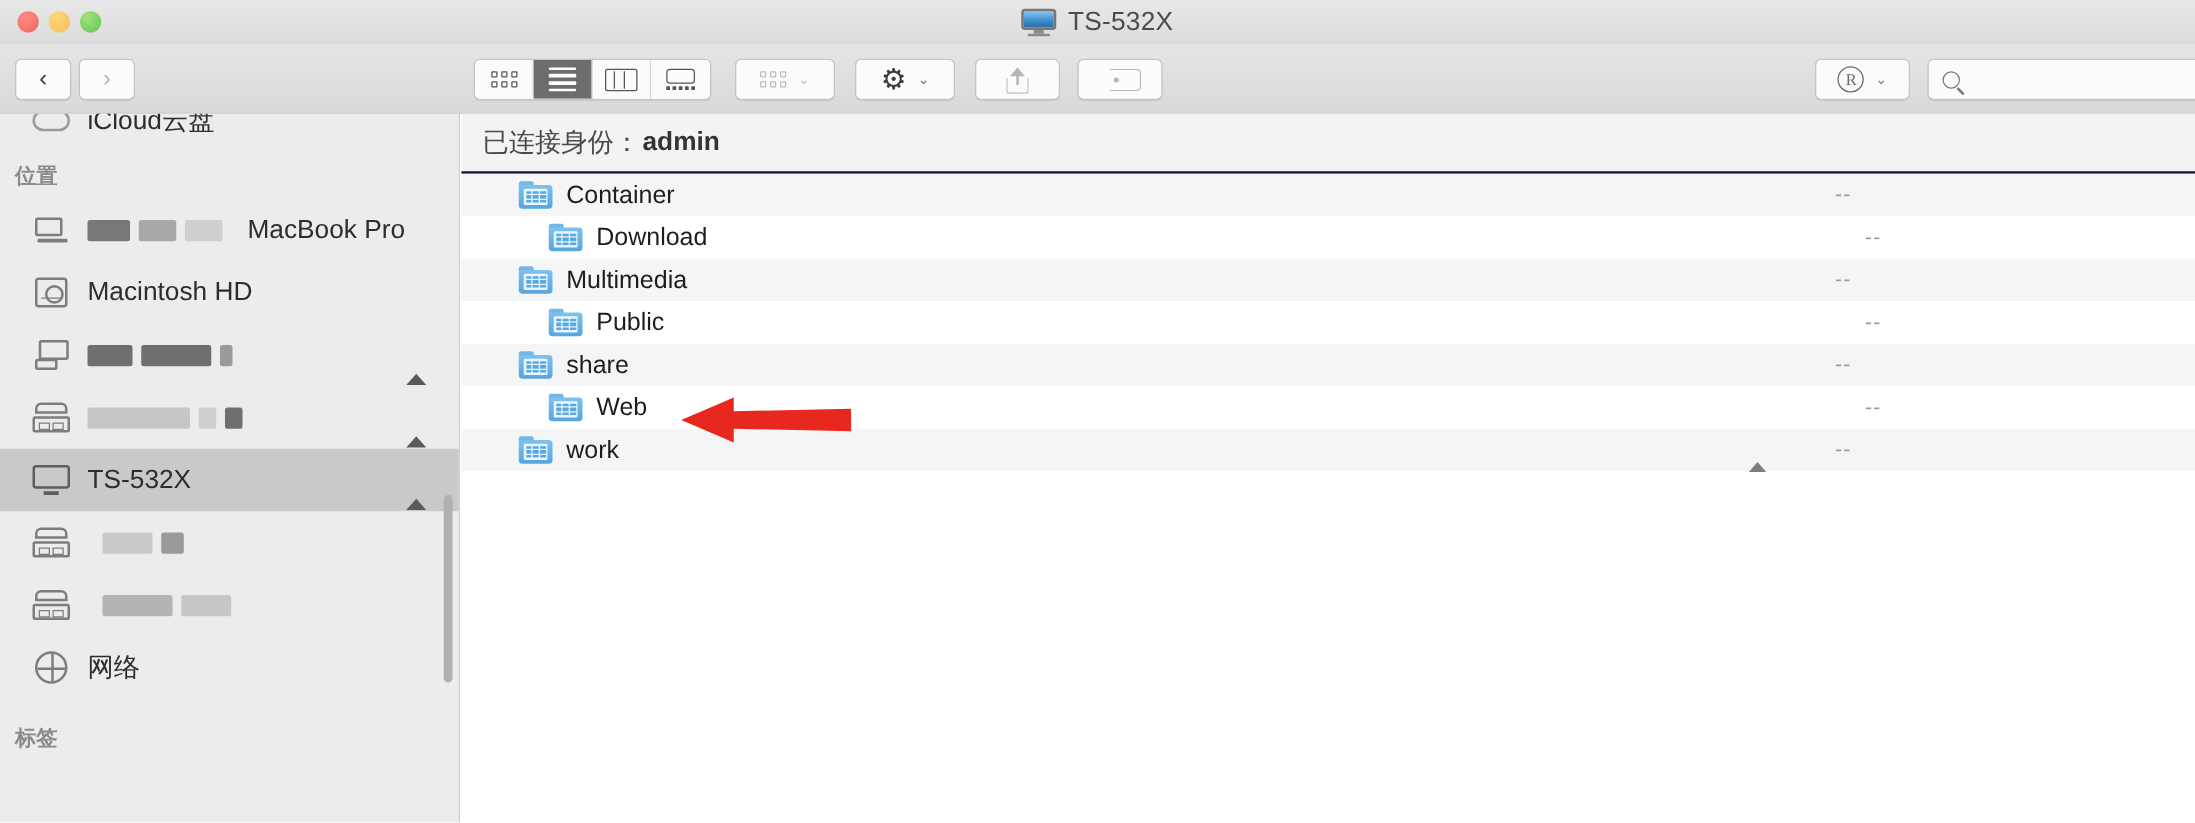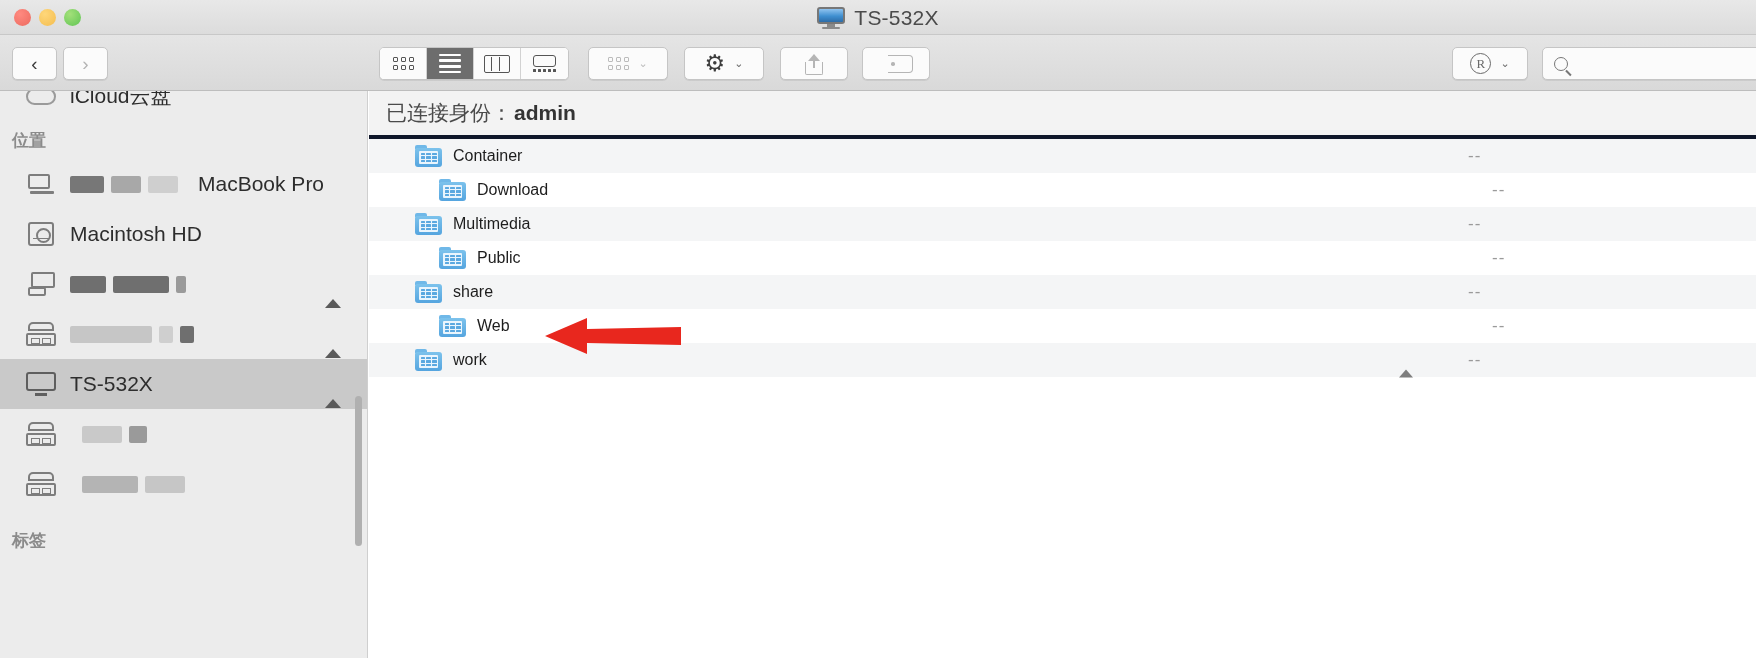--- a/index.html
+++ b/index.html
@@ -176,36 +176,36 @@
 
   .sb-scrollbar {
     position: absolute; right: 5px; top: 305px; width: 7px; height: 150px;
     background: #b0b0b0; border-radius: 4px;
   }
 
   
   .main { position: absolute; top: 91px; left: 369px; width: 1387px; height: 567px; background: #fff; overflow: hidden; }
   .conn-banner {
     height: 48px; display: flex; align-items: center; padding-left: 17px;
-    background: #f3f3f3; border-bottom: 4px solid #0f172a;
+    background: #f3f3f3; border-bottom: 2px solid #0f172a;
     font-size: 21px; color: #4a4a4a;
   }
   .conn-banner b { color: #333; margin-left: 2px; }
   .col-head {
     height: 41px; display: flex; align-items: center;
     background: #f6f6f6; border-bottom: 1px solid #d4d4d4;
     font-size: 19px; color: #3d3d3d;
   }
   .col-name { padding-left: 17px; flex: none; width: 1073px; }
   .col-date { padding-left: 26px; border-left: 1px solid #d9d9d9; height: 26px; display: flex; align-items: center; }
 
   .row { height: 34px; display: flex; align-items: center; position: relative; }
   .row.odd { background: #f4f5f6; }
   .row.even { background: #ffffff; padding-left: 24px; }
-  .row-name { width: 1073px; display: flex; align-items: center; padding-left: 46px; font-size: 16px; color: #1d1d1d; }
+  .row-name { width: 1073px; display: flex; align-items: center; padding-left: 46px; font-size: 20px; color: #1d1d1d; }
   .row-date { padding-left: 26px; font-size: 17px; color: #9a9a9a; letter-spacing: 1px; }
   .row-eject { position: absolute; left: 1030px; top: 50%; transform: translateY(-50%); width: 15px; height: 15px; }
   .row-eject .tri { width:0; height:0; border-left:7.5px solid transparent; border-right:7.5px solid transparent; border-bottom:8px solid #7e7e7e; }
   .row-eject .bar { width:15px; height:2.4px; background:#7e7e7e; margin-top:2.3px; }
 
   .folder {
     width: 27px; height: 22px; margin-right: 11px; position: relative; flex: none;
   }
   .folder .tab {
     position: absolute; top: 0; left: 0; width: 12px; height: 4px;
@@ -430,20 +430,26 @@
             <span class="top"></span>
             <span class="bot"></span>
           </span>
       </span>
       <span class="redact" style="margin-left:12px;">
         <span style="width:56px;background:#b4b4b4;"></span>
           <span style="width:40px;background:#c6c6c6;"></span>
       </span>
     </div>
 
+    <div class="sb-row">
+      <span class="sb-ico">
+          <span class="ico-globe"></span>
+        </span>
+      <span class="sb-label">网络</span>
+    </div>
 
     <div class="sb-head" style="height:50px;">标签</div>
 
     <div class="sb-scrollbar"></div>
   </div>
 
   <div class="main">
 
     <div class="conn-banner">
       <span>已连接身份：</span>

